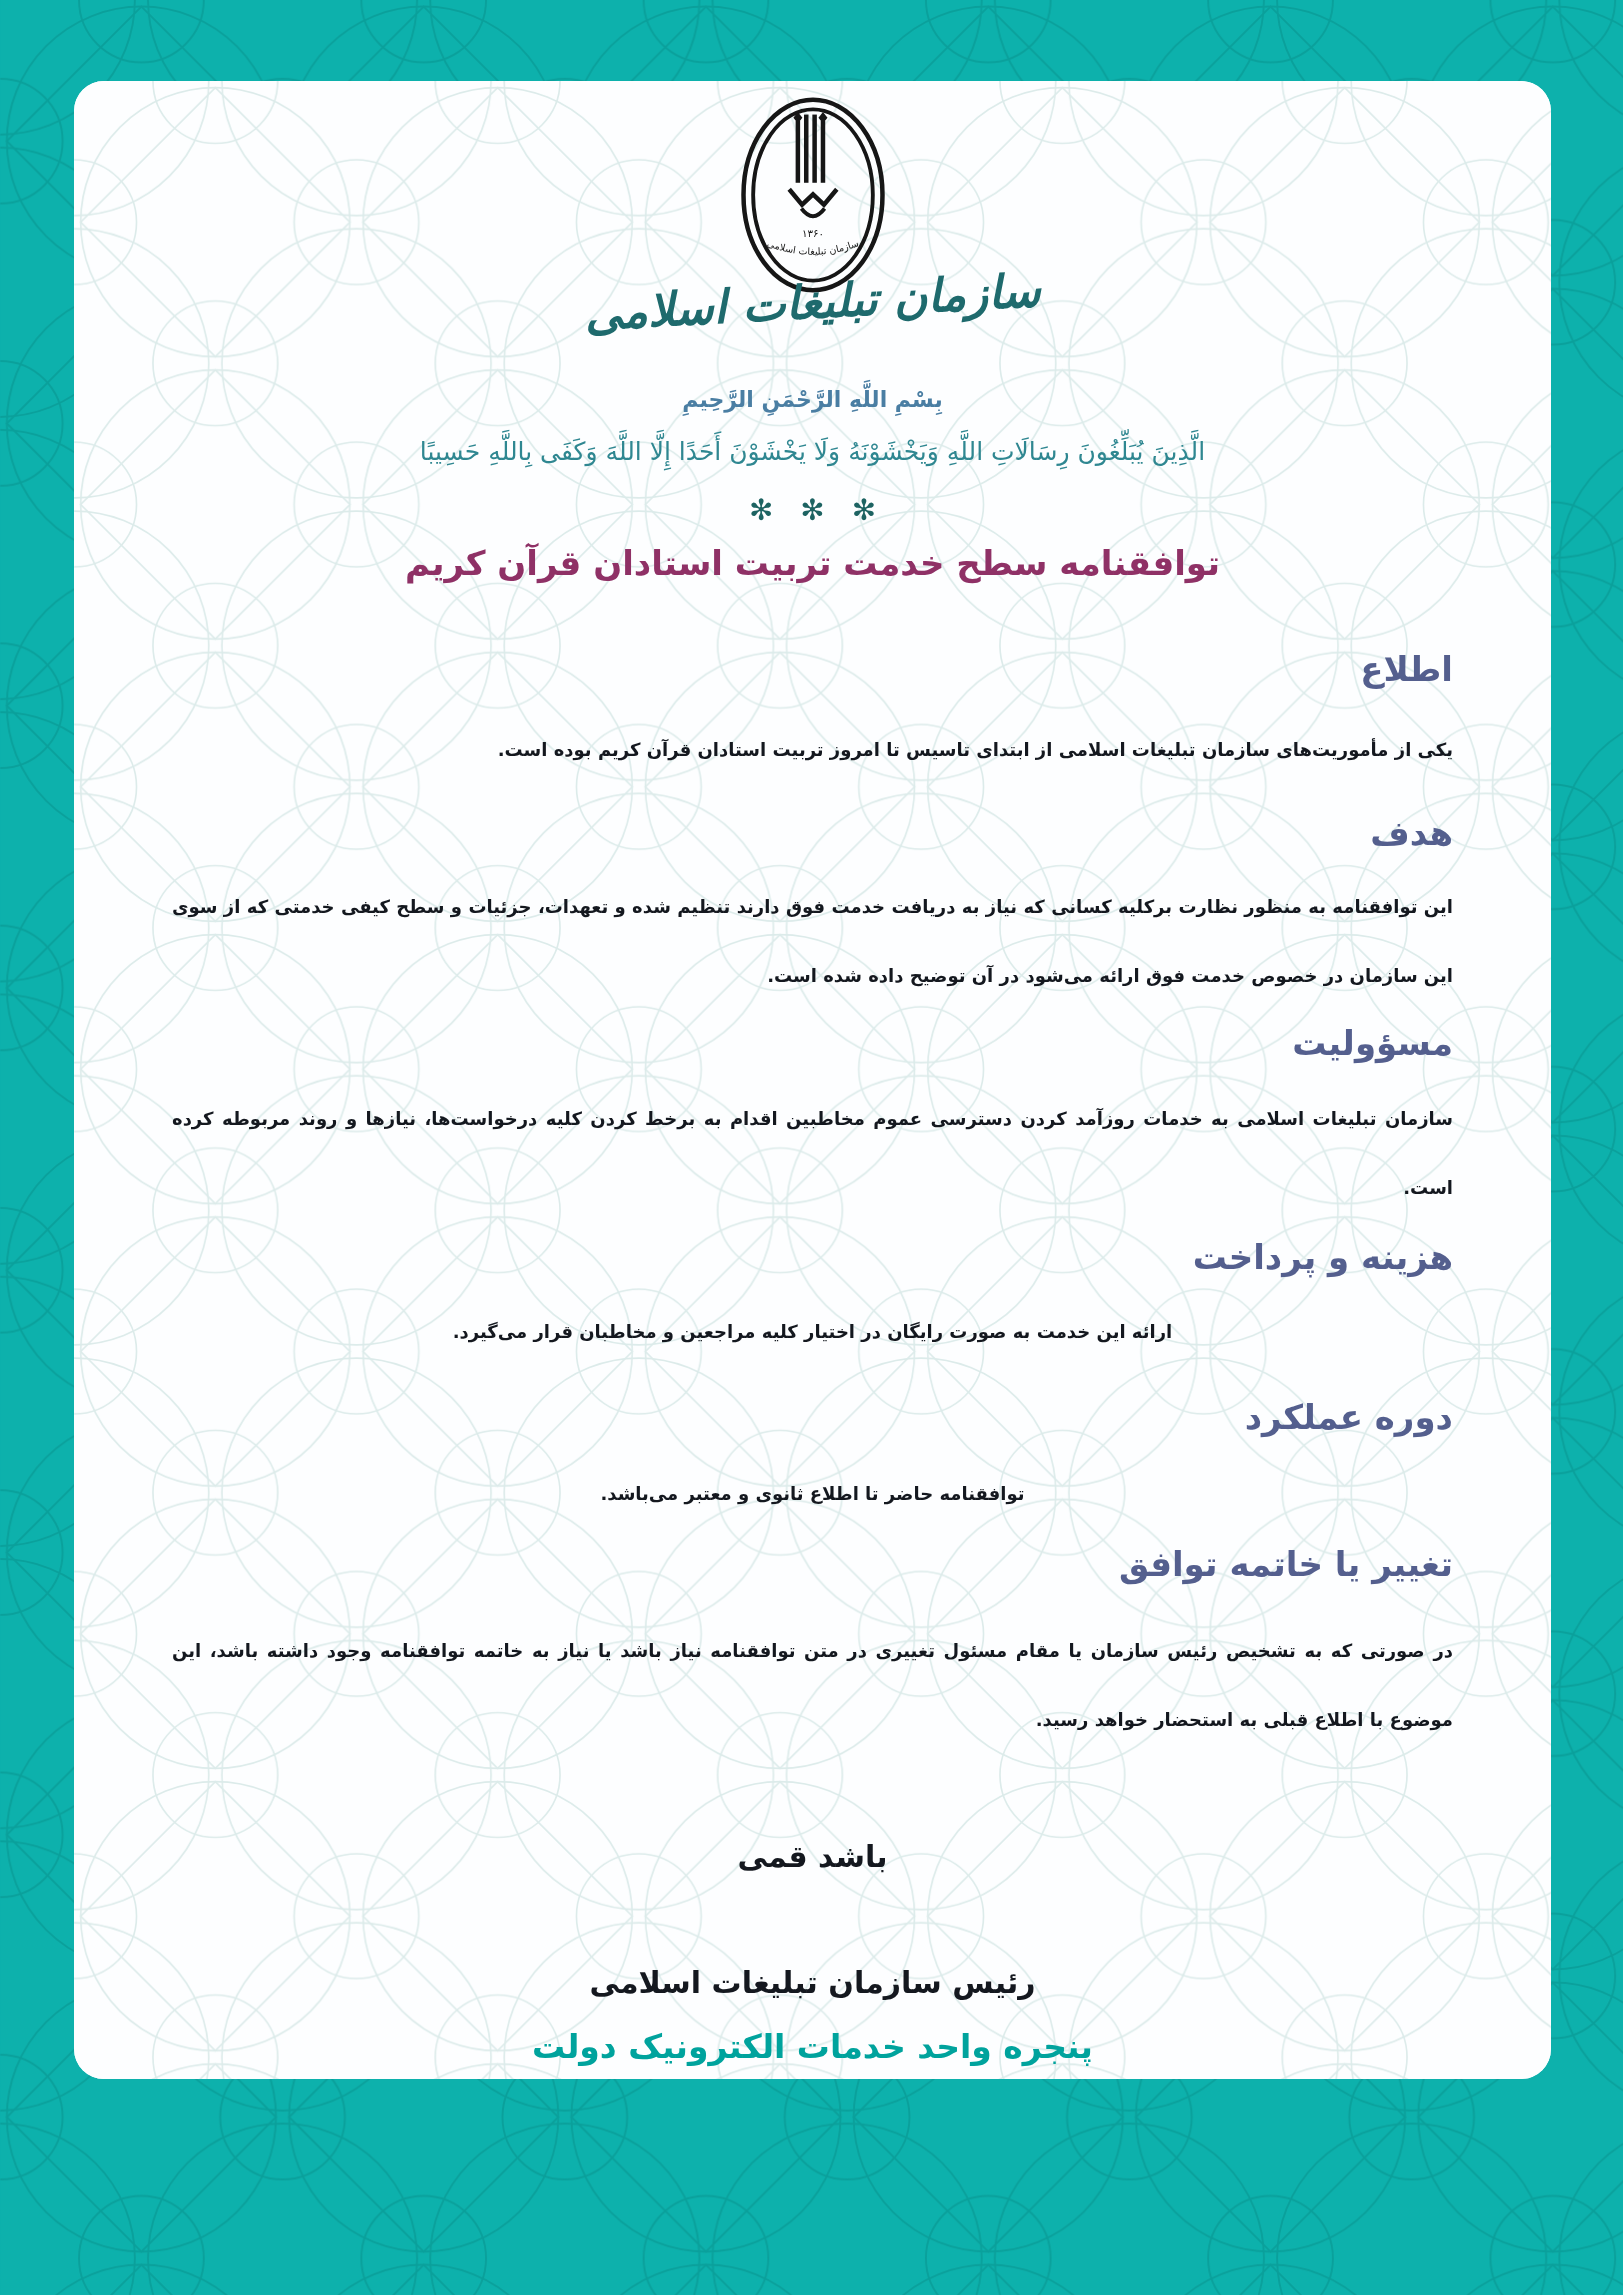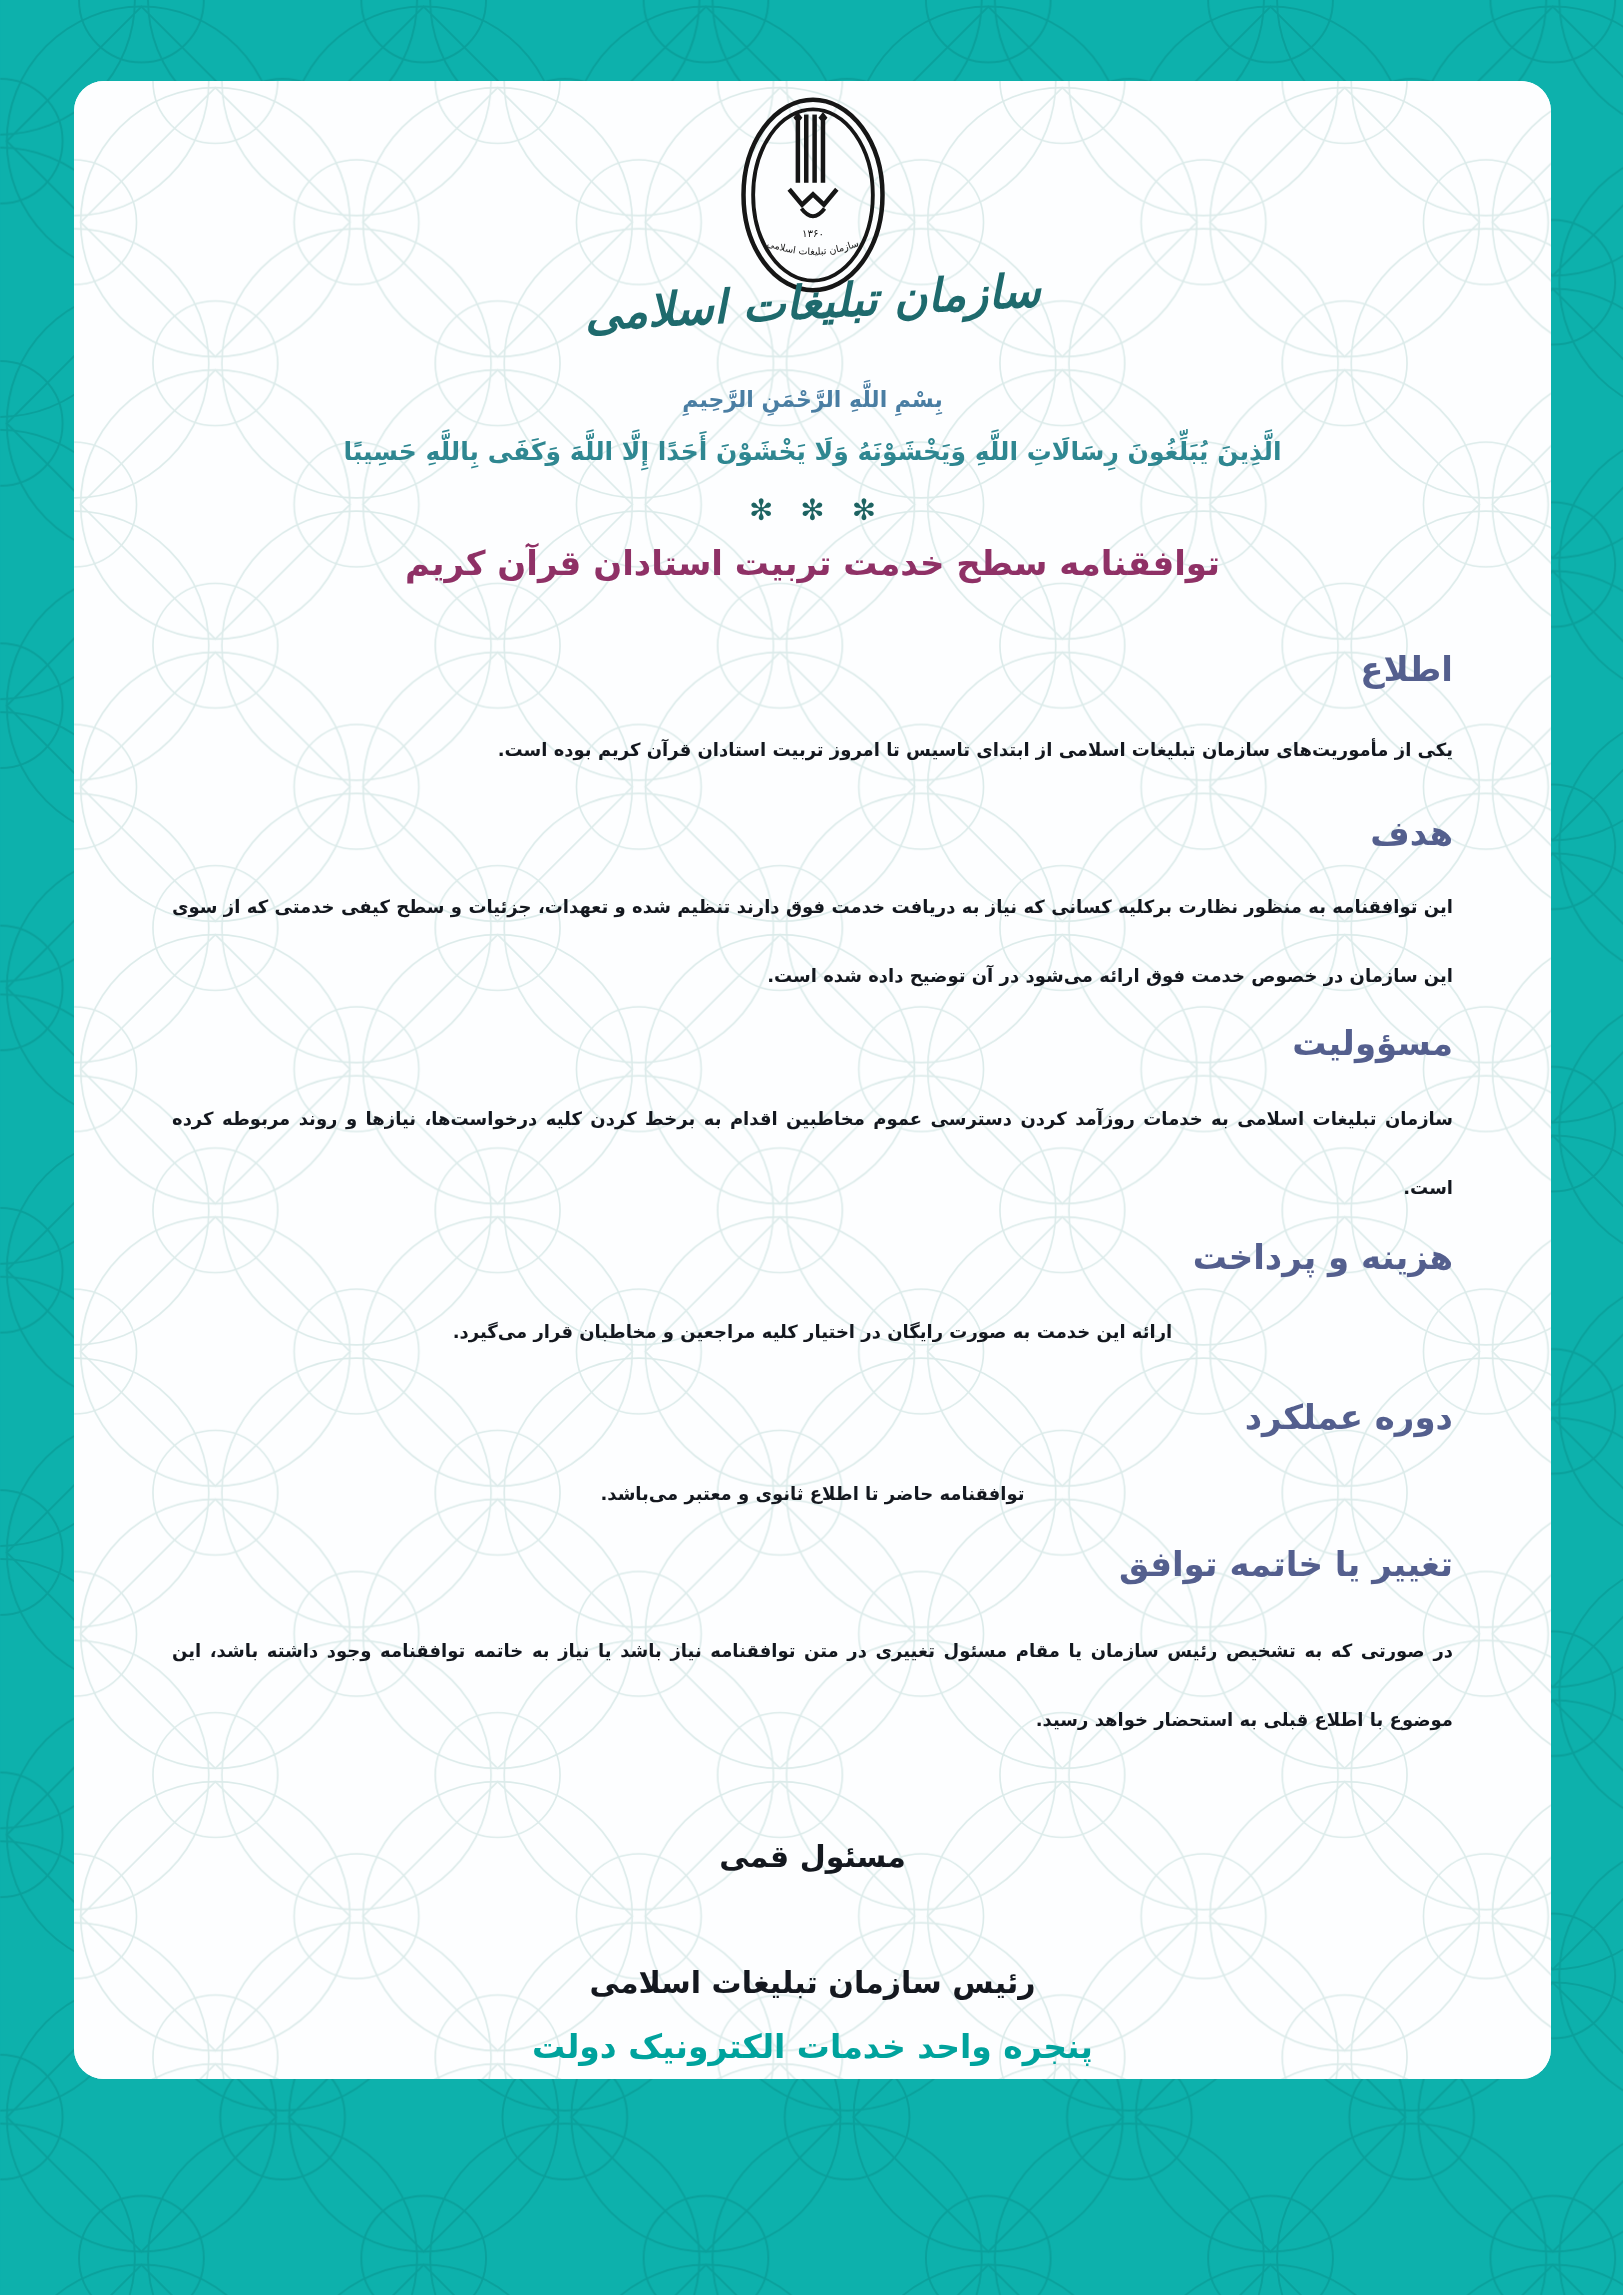--- a/index.html
+++ b/index.html
@@ -65,21 +65,21 @@
     text-align: center;
     font-size: 22px;
     font-weight: bold;
     color: #4a7ea3;
   }
   .verse {
     top: 356px;
     left: 0; right: 0;
     text-align: center;
     font-size: 25px;
-    font-weight: bold;
+    font-weight: normal;
     color: #2f8791;
   }
   .ornament {
     top: 412px;
     left: 0; right: 0;
     text-align: center;
     font-size: 29px;
     font-weight: bold;
     color: #1d6362;
     word-spacing: 17px;
@@ -243,21 +243,21 @@
 
       <h2 class="sec-heading h-hazineh">هزینه و پرداخت</h2>
       <p class="sec-body center p-hazineh">ارائه این خدمت به صورت رایگان در اختیار کلیه مراجعین و مخاطبان قرار می‌گیرد.</p>
 
       <h2 class="sec-heading h-doreh">دوره عملکرد</h2>
       <p class="sec-body center p-doreh">توافقنامه حاضر تا اطلاع ثانوی و معتبر می‌باشد.</p>
 
       <h2 class="sec-heading h-taghyir">تغییر یا خاتمه توافق</h2>
       <p class="sec-body justify p-taghyir">در صورتی که به تشخیص رئیس سازمان یا مقام مسئول تغییری در متن توافقنامه نیاز باشد یا نیاز به خاتمه توافقنامه وجود داشته باشد، این موضوع با اطلاع قبلی به استحضار خواهد رسید.</p>
 
-      <div class="sig-name">مسئول قمی</div>
+      <div class="sig-name">باشد قمی</div>
       <div class="sig-role">رئیس سازمان تبلیغات اسلامی</div>
 
       <div class="footer-brand">پنجره واحد خدمات الکترونیک دولت</div>
 
     </div>
   </div>
 </div>
 
 
 </body></html>

